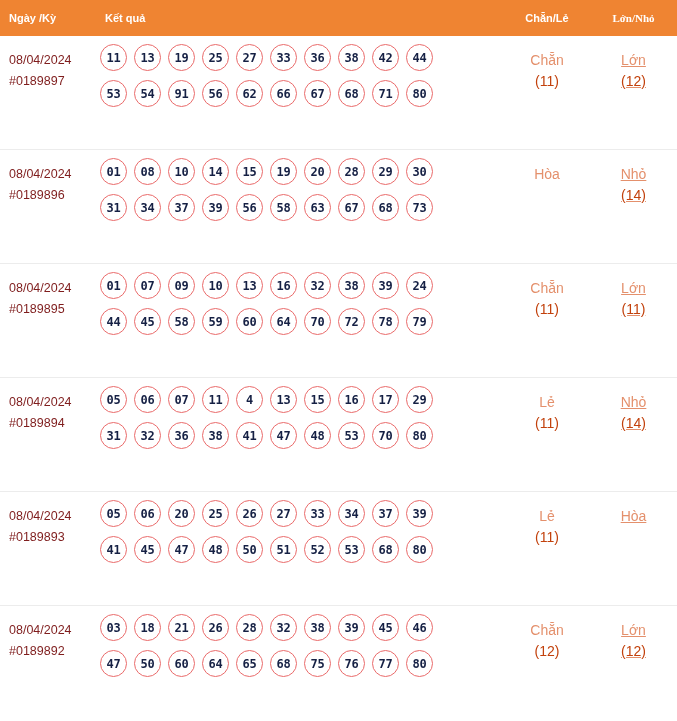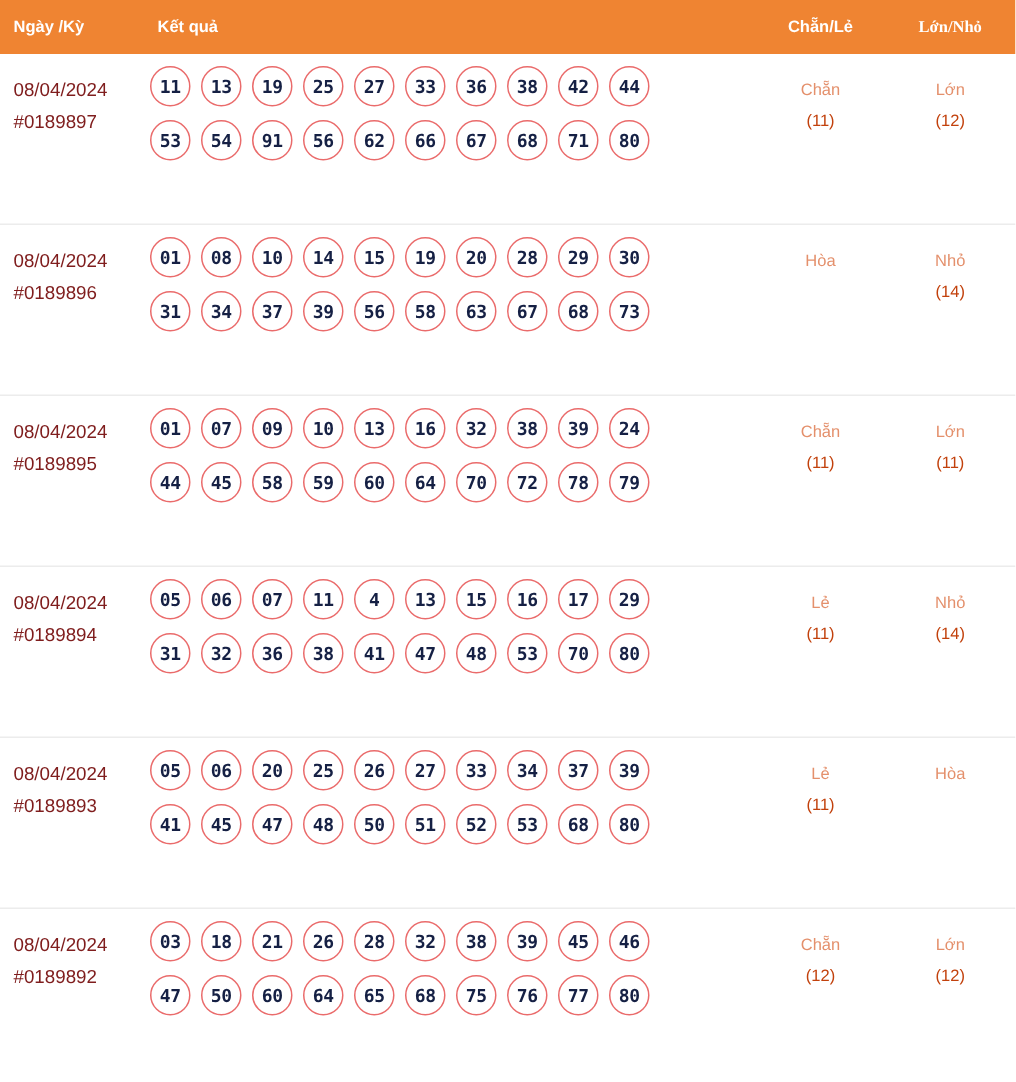--- a/index.html
+++ b/index.html
@@ -79,25 +79,25 @@
     font-weight: bold;
     letter-spacing: -0.2px;
     background: #ffffff;
     flex: 0 0 auto;
   }
 
   .cell-parity, .cell-size {
     padding-top: 6px;
     text-align: center;
     color: #e4906c;
-    font-size: 11px;
+    font-size: 14px;
     line-height: 21px;
   }
   .cell-parity { width: 86px; }
-  .cell-size   { width: 87px; }
+  .cell-size   { width: 87px; text-decoration: underline; }
   .verdict-count { display: block; color: #c2410c; }
   .verdict-count:empty { display: none; }
 </style>
 </head>
 <body>
 
 <div class="results-table">
 
   <div class="table-header">
     <div class="th-date">Ngày /Kỳ</div>

